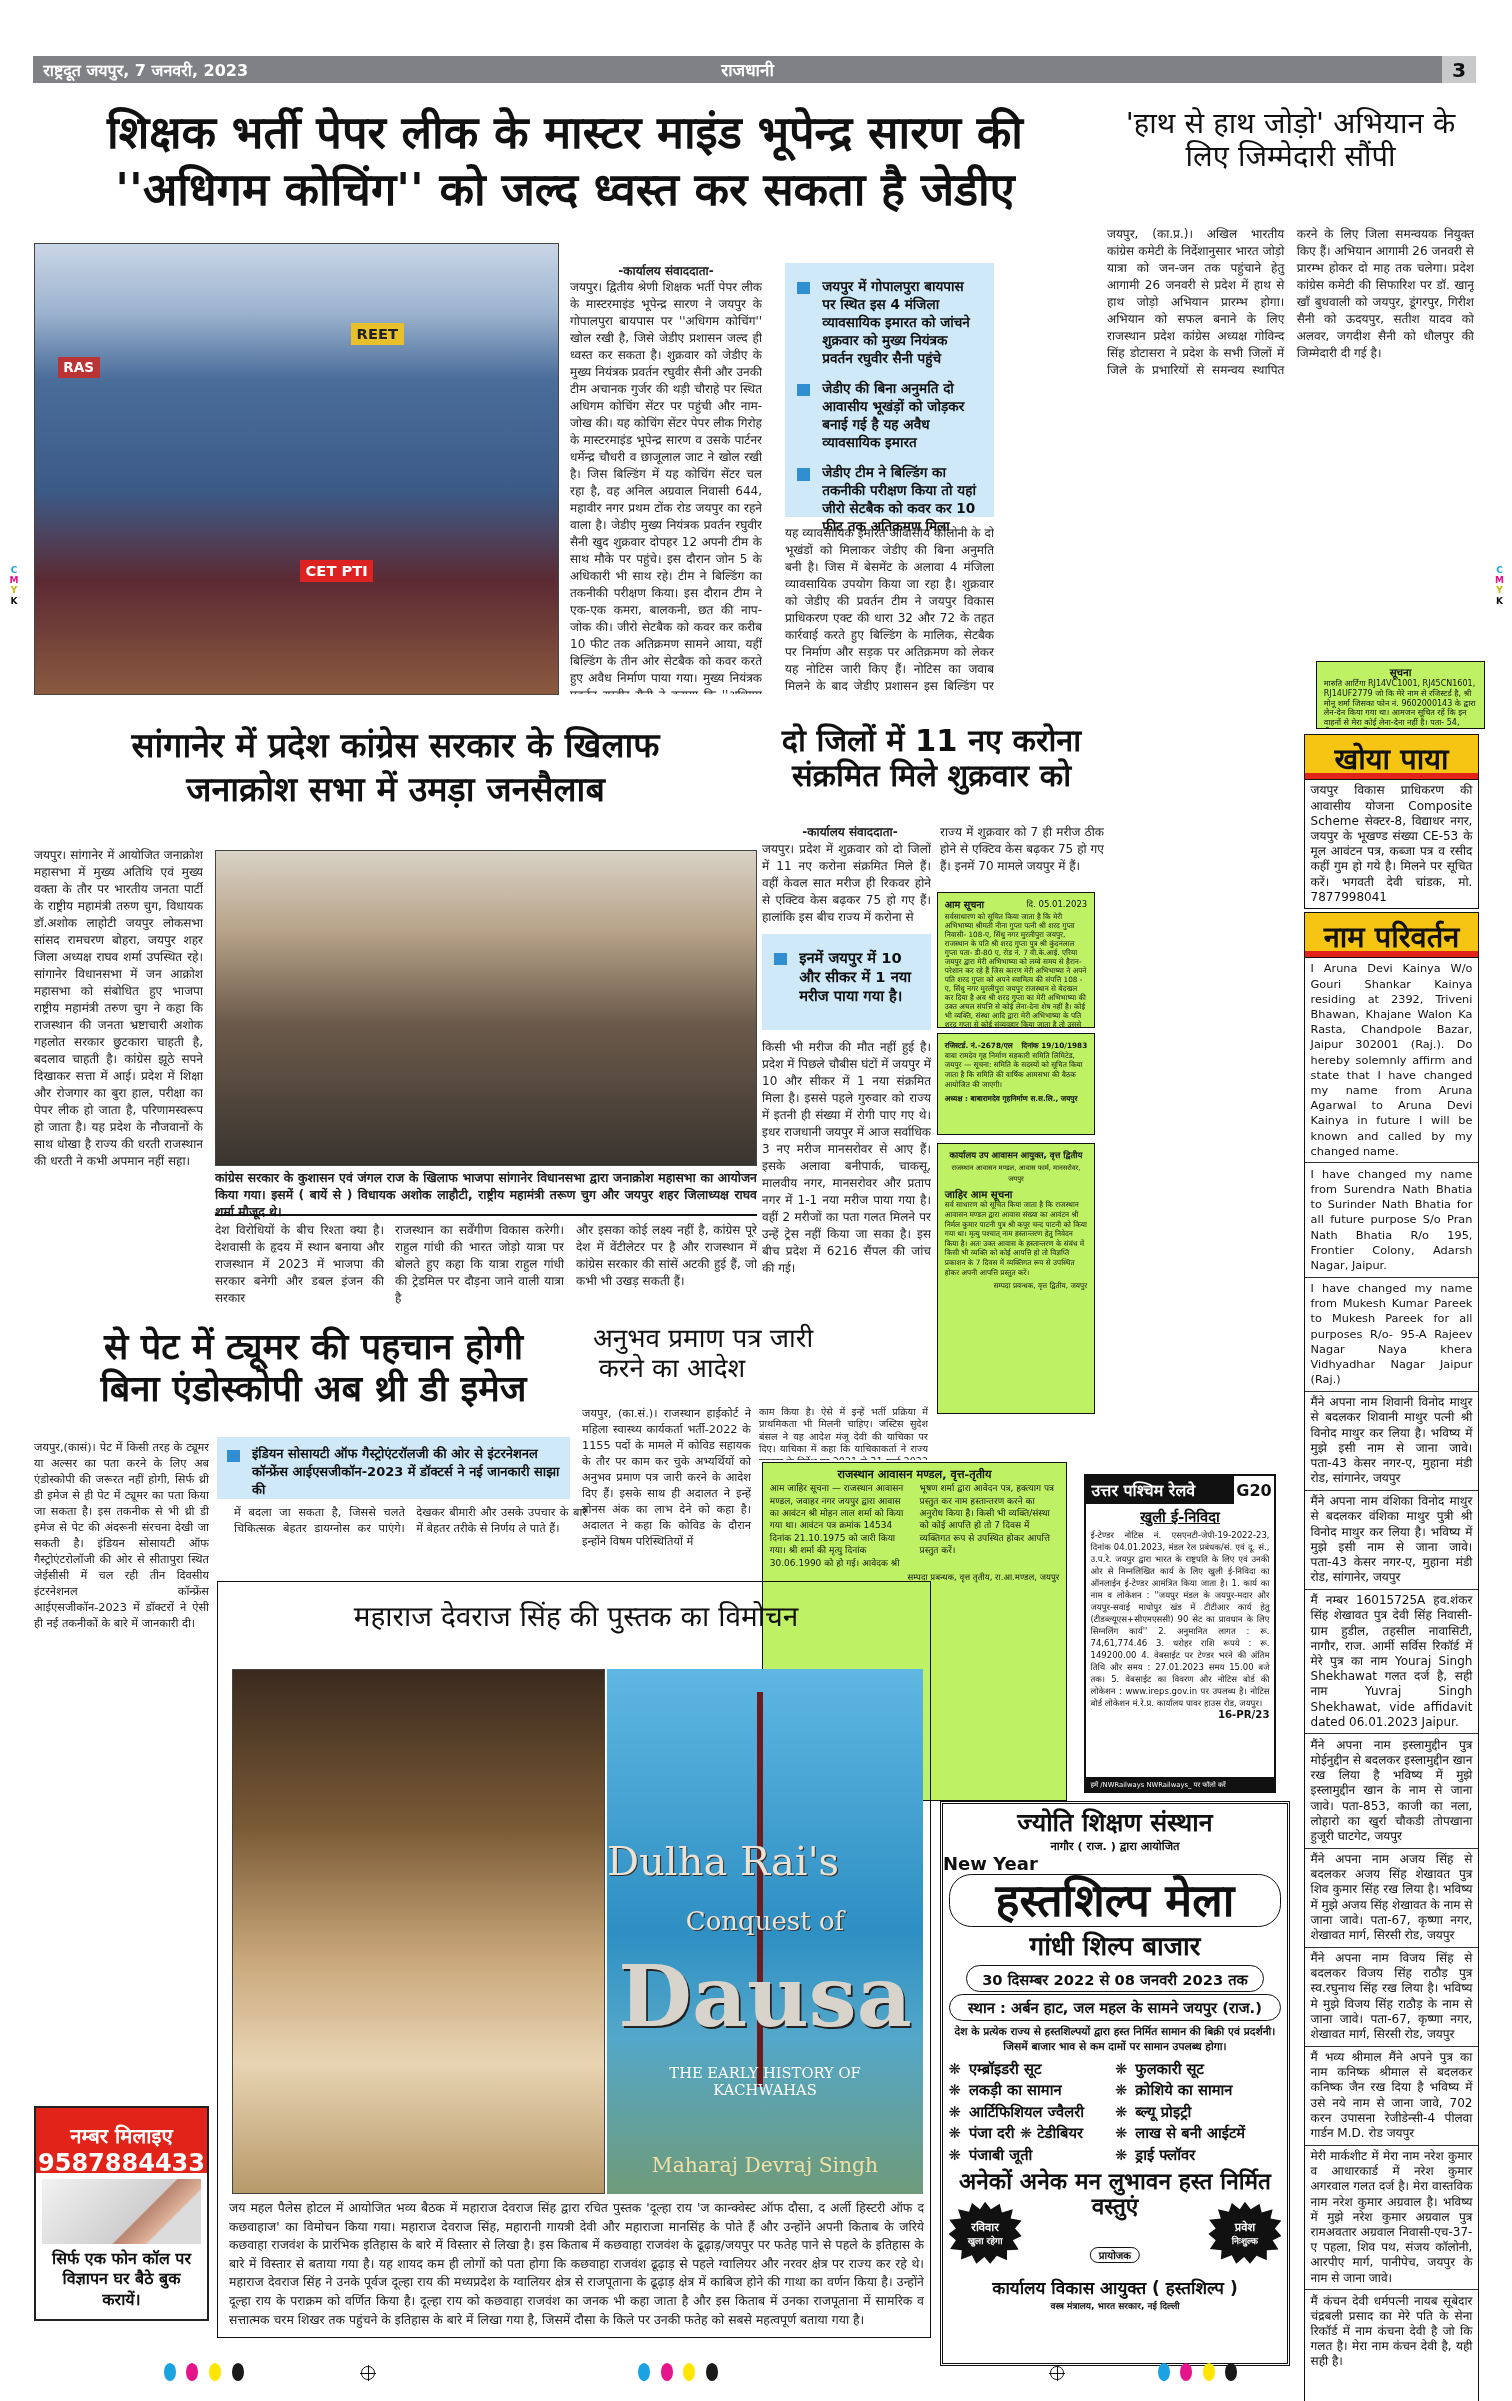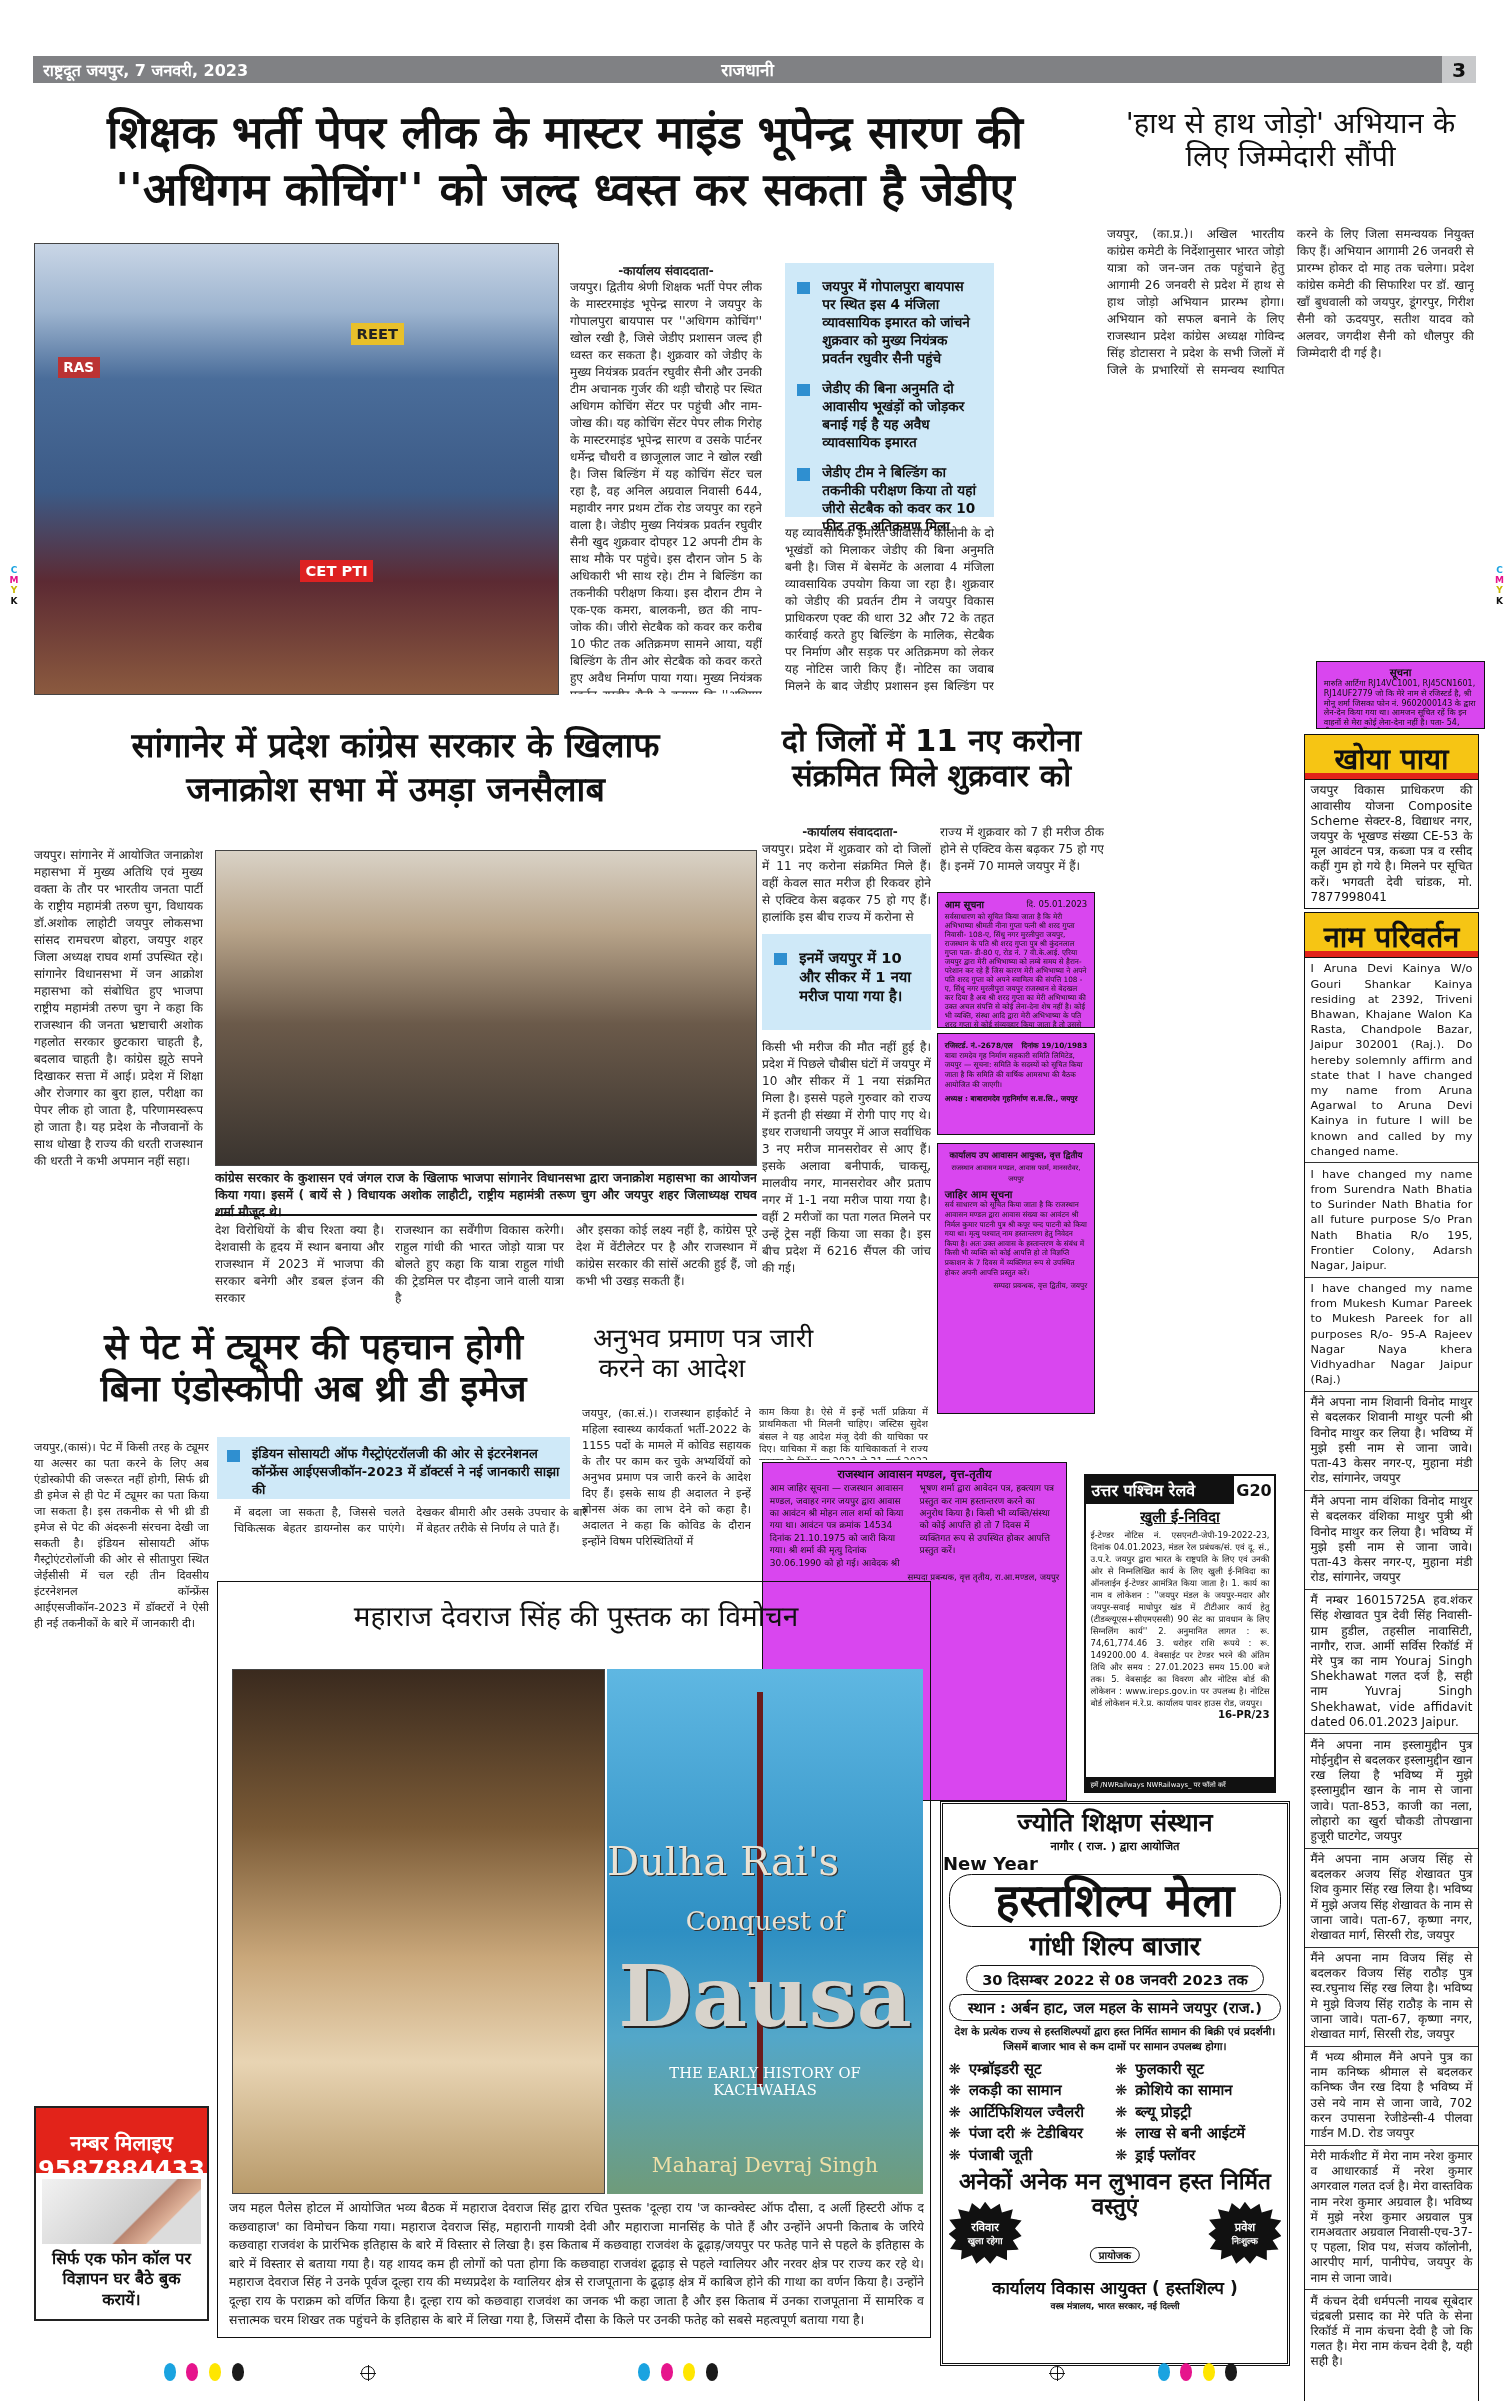--- a/index.html
+++ b/index.html
@@ -8,21 +8,21 @@
 .masthead{left:33px;top:56px;width:1443px;height:27px;background:#808184;display:flex;align-items:center;color:#fff;font-size:16px}
 .masthead .date{margin-left:10.2px;width:678px;font-weight:bold}
 .masthead .section{font-weight:bold;font-size:17px}
 .masthead .pg{margin-left:auto;background:#c8c9cb;color:#111;width:34px;height:27px;display:flex;align-items:center;justify-content:center;font-weight:bold;font-size:20.3px}
 .hl{font-family:"DejaVu Sans",sans-serif;font-weight:bold;line-height:1.15;color:#111}
 .body-text{font-size:12px;line-height:17px;text-align:justify;color:#222;overflow:hidden}
 .photo{background:linear-gradient(160deg,#8a7b6a,#3f3a34 40%,#6b5d4e 70%,#2d2722);border:0.6px solid #444}
 .bluebox{background:#cfe9f8;padding:13.6px 12.4px}
 .bluebox li{list-style:none;display:flex;gap:12.4px;font-weight:bold;font-size:17px;line-height:22.6px;margin-bottom:12.4px;color:#111}
 .bluebox li .sq{flex:0 0 12.4px;height:12.4px;background:#2f8fd0;margin-top:5.1px}
-.notice{border:1.7px solid #111;padding:5.6px 6.8px;font-size:8.5px;line-height:11.3px;overflow:hidden;background:#d946ef}
+.notice{border:1.7px solid #111;padding:5.6px 6.8px;font-size:8.5px;line-height:11.3px;overflow:hidden;background:#bef264}
 .notice .nt{font-weight:bold;text-align:center;font-size:12.4px;margin-bottom:2.3px}
 .class-hdr{background:#f6c514;border:1.7px solid #111;border-bottom:none;height:45px;display:flex;align-items:center;justify-content:center;font-weight:bold;font-size:29px;color:#111;position:relative}
 .class-hdr::after{content:"";position:absolute;left:0;right:0;bottom:0;height:5.6px;background:#e2231a}
 .class-body{border:1.7px solid #111;font-size:12px;line-height:15.2px;overflow:hidden}
 .class-body .entry{padding:3.4px 5.6px;border-bottom:1.1px solid #333;text-align:justify}
 .class-body .entry:last-child{border-bottom:none}
 .rule{background:#111}
 .regdot{position:absolute;width:12.4px;height:18px;border-radius:50%}
 .crosshair{position:absolute;width:13.6px;height:13.6px;border:1.1px solid #111;border-radius:50%}
 .crosshair::before{content:"";position:absolute;left:5.6px;top:-2.3px;width:1.1px;height:16px;background:#111}
@@ -201,21 +201,21 @@
   <div style="position:absolute;left:150px;top:22.6px;width:5.6px;height:395px;background:#6b1c1c"></div>
   <div style="position:absolute;top:169px;width:100%;text-align:left;font-family:'DejaVu Serif',serif;font-size:40px;color:#eae2d4;text-shadow:1.1px 1.1px 0 #333">Dulha Rai's</div>
   <div style="position:absolute;top:237px;width:100%;text-align:center;font-family:'DejaVu Serif',serif;font-size:26px;color:#eae2d4;text-shadow:1.1px 1.1px 0 #333">Conquest of</div>
   <div style="position:absolute;top:277px;width:100%;text-align:center;font-family:'DejaVu Serif',serif;font-size:85px;font-weight:bold;color:#d8d3cb;text-shadow:1.7px 1.7px 0 #222">Dausa</div>
   <div style="position:absolute;top:395px;width:100%;text-align:center;font-family:'DejaVu Serif',serif;font-size:14.7px;color:#fff;padding:0 45px">THE EARLY HISTORY OF KACHWAHAS</div>
   <div style="position:absolute;bottom:17px;width:100%;text-align:center;font-family:'DejaVu Serif',serif;font-size:20.3px;color:#f0e0a8">Maharaj Devraj Singh</div>
 </div>
 <div class="abs body-text" style="left:229px;top:2199px;width:695px;height:133px;font-size:12.4px;line-height:18.6px">जय महल पैलेस होटल में आयोजित भव्य बैठक में महाराज देवराज सिंह द्वारा रचित पुस्तक 'दूल्हा राय 'ज कान्क्वेस्ट ऑफ दौसा, द अर्ली हिस्टरी ऑफ द कछवाहाज' का विमोचन किया गया। महाराज देवराज सिंह, महारानी गायत्री देवी और महाराजा मानसिंह के पोते हैं और उन्होंने अपनी किताब के जरिये कछवाहा राजवंश के प्रारंभिक इतिहास के बारे में विस्तार से लिखा है। इस किताब में कछवाहा राजवंश के ढूढ़ाड़/जयपुर पर फतेह पाने से पहले के इतिहास के बारे में विस्तार से बताया गया है। यह शायद कम ही लोगों को पता होगा कि कछवाहा राजवंश ढूढ़ाड़ से पहले ग्वालियर और नरवर क्षेत्र पर राज्य कर रहे थे। महाराज देवराज सिंह ने उनके पूर्वज दूल्हा राय की मध्यप्रदेश के ग्वालियर क्षेत्र से राजपूताना के ढूढ़ाड़ क्षेत्र में काबिज होने की गाथा का वर्णन किया है। उन्होंने दूल्हा राय के पराक्रम को वर्णित किया है। दूल्हा राय को कछवाहा राजवंश का जनक भी कहा जाता है और इस किताब में उनका राजपूताना में सामरिक व सत्तात्मक चरम शिखर तक पहुंचने के इतिहास के बारे में लिखा गया है, जिसमें दौसा के किले पर उनकी फतेह को सबसे महत्वपूर्ण बताया गया है।</div>
 
 <div class="abs" style="left:34px;top:2106px;width:175px;height:215px;border:2.3px solid #222;background:#fff">
-  <div class="ad-red" style="height:65px;padding-top:20px">
+  <div class="ad-red" style="height:65px;padding-top:13px">
     <div style="font-size:20.3px">नम्बर मिलाइए</div>
     <div style="font-size:24px">9587884433</div>
   </div>
   <div style="height:65px;margin:5.6px;background:linear-gradient(135deg,#f2f2f2,#cfcfcf 60%,#b98570 61%,#e0b39a 75%,#dcdcdc 76%)"></div>
   <div style="text-align:center;font-weight:bold;font-size:16px;line-height:20.3px;padding:0 5.6px">सिर्फ एक फोन कॉल पर विज्ञापन घर बैठे बुक करायें।</div>
 </div>
 
 <div class="abs" style="left:940px;top:1801px;width:350px;height:565px;border:3.4px double #111;padding:0;background:#fff">
   <div style="text-align:center;font-weight:bold;font-size:25px">ज्योति शिक्षण संस्थान</div>
   <div style="text-align:center;font-size:11.3px;font-weight:bold">नागौर ( राज. ) द्वारा आयोजित</div>

